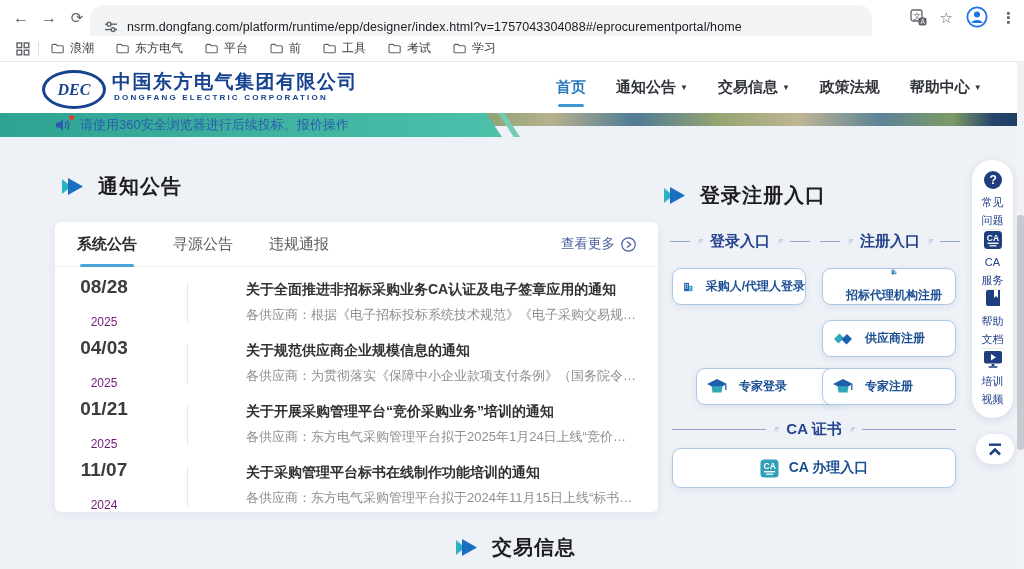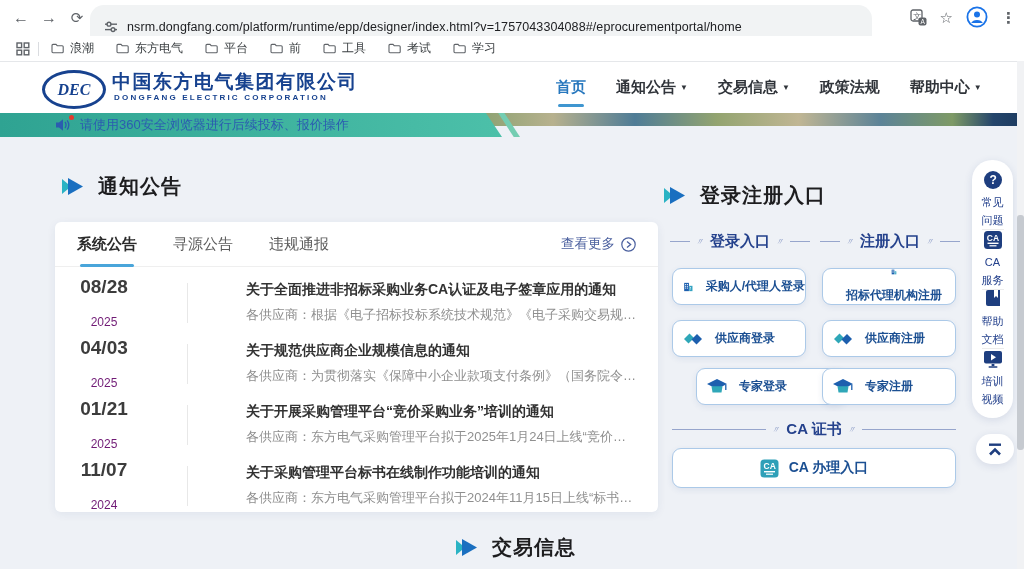--- a/index.html
+++ b/index.html
@@ -346,27 +346,20 @@
       <rect x="3.6" y="7" width="1.7" height="1.7" fill="#fff"></rect>
         <rect x="6.6" y="7" width="1.7" height="1.7" fill="#fff"></rect>
       <rect x="3.6" y="10" width="1.7" height="1.7" fill="#fff"></rect>
         <rect x="6.6" y="10" width="1.7" height="1.7" fill="#fff"></rect>
       <rect x="12" y="9" width="1.4" height="1.4" fill="#fff"></rect>
         <rect x="12" y="11.6" width="1.4" height="1.4" fill="#fff"></rect>
     </svg>
     <span>招标代理机构注册</span>
   </div>
 
-  <div class="lbtn" style="left:672px;top:320px;width:134px;">
-    <svg width="20" height="15" viewBox="0 0 20 15">
-      <polygon points="1,8 6.5,2.5 11,7 5.5,12.5" fill="#2fa7b8"></polygon>
-      <polygon points="8.5,8.5 14,3 19,8 13.5,13.5" fill="#1d5fae"></polygon>
-    </svg>
-    <span>供应商登录</span>
-  </div>
   <div class="lbtn" style="left:822px;top:320px;width:134px;">
     <svg width="20" height="15" viewBox="0 0 20 15">
       <polygon points="1,8 6.5,2.5 11,7 5.5,12.5" fill="#2fa7b8"></polygon>
       <polygon points="8.5,8.5 14,3 19,8 13.5,13.5" fill="#1d5fae"></polygon>
     </svg>
     <span>供应商注册</span>
   </div>
 
   <div class="lbtn" style="left:672px;top:368px;width:150px;margin-left:24px;">
     <svg width="20" height="16" viewBox="0 0 20 16">

